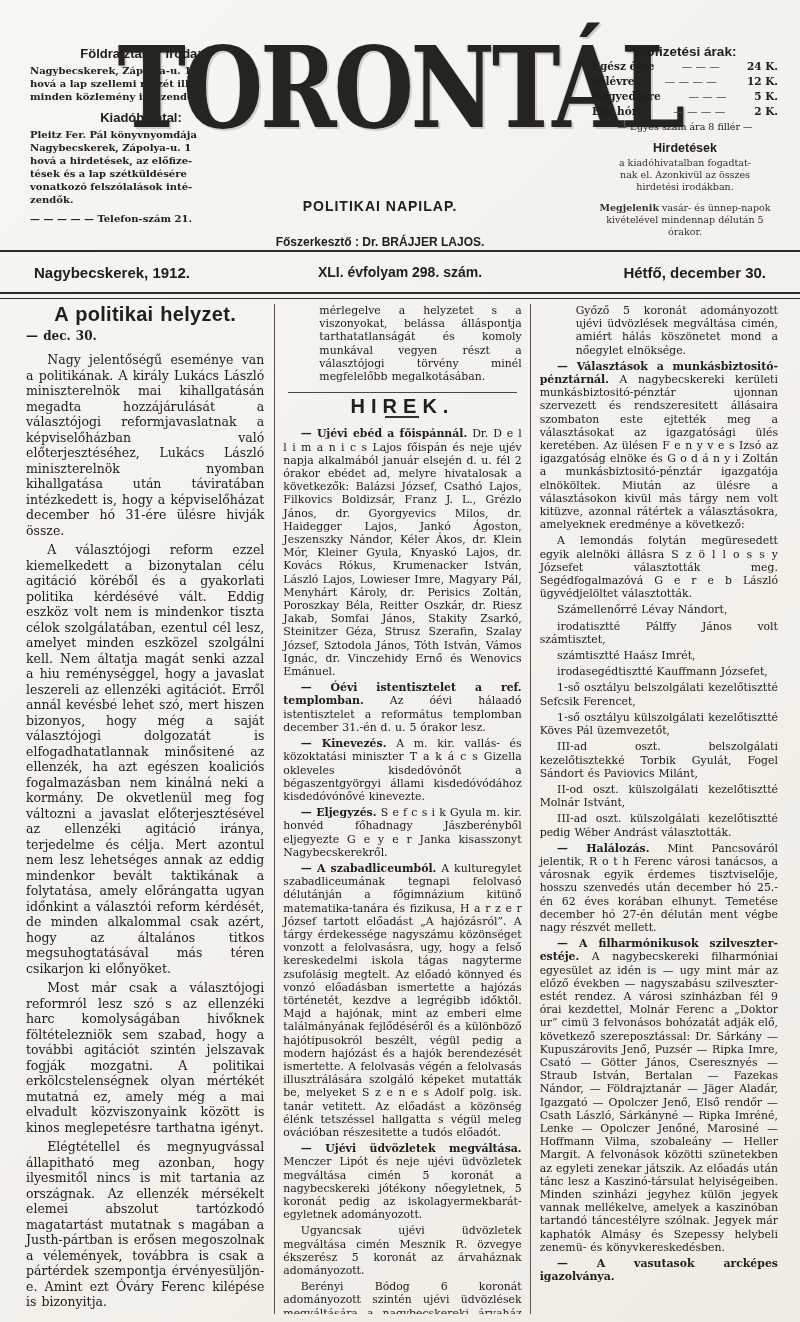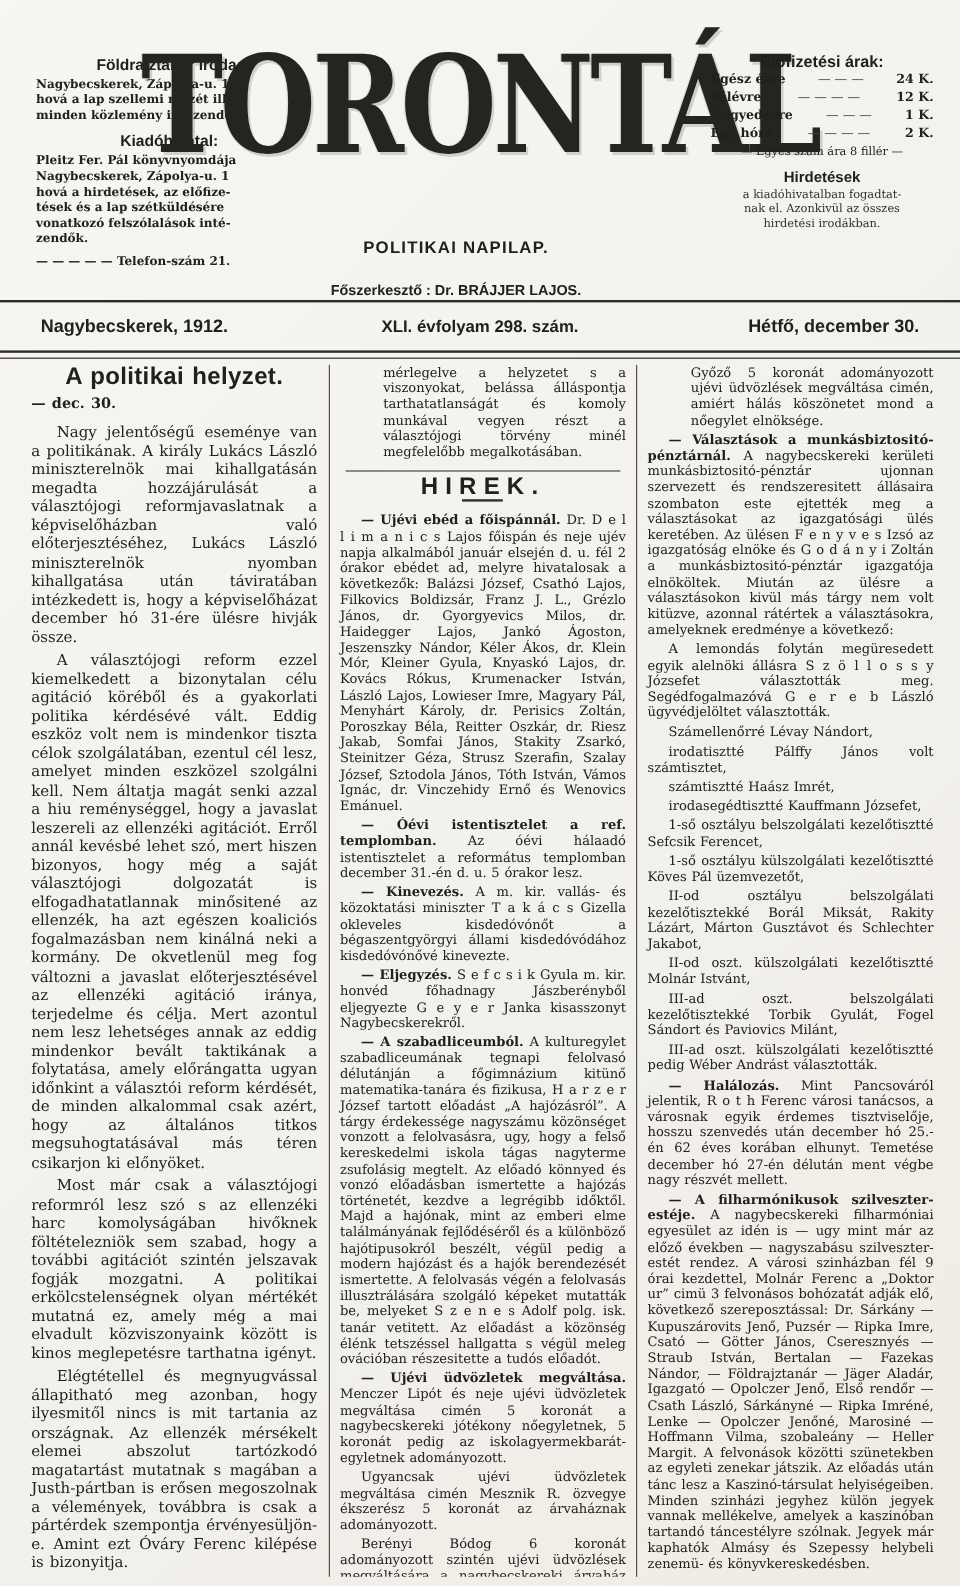--- a/index.html
+++ b/index.html
@@ -91,32 +91,36 @@
       <span class="pv">24 K.</span>
     </div>
     <div class="price-row">
       <span>Félévre</span>
       <span class="dash">— — — —</span>
       <span class="pv">12 K.</span>
     </div>
     <div class="price-row">
       <span>Negyedévre</span>
       <span class="dash">— — —</span>
-      <span class="pv">1 K.</span>
+      <span class="pv">5 K.</span>
     </div>
     <div class="price-row">
       <span>Egy hóra</span>
       <span class="dash">— — — —</span>
       <span class="pv">2 K.</span>
     </div>
     <div class="single">— Egyes szám ára 8 fillér —</div>
     <div class="hr-h2">Hirdetések</div>
     <div class="ads-l">a kiadóhivatalban fogadtat-</div>
     <div class="ads-l">nak el. Azonkivül az összes</div>
     <div class="ads-l">hirdetési irodákban.</div>
+    <div class="appears">
+      <b>Megjelenik</b>
+      <span>vasár- és ünnep-napok kivételével mindennap délután 5 órakor.</span>
+    </div>
   </div>
 
   <div class="dateband">
     <div class="d-left">Nagybecskerek, 1912.</div>
     <div class="d-center">XLI. évfolyam 298. szám.</div>
     <div class="d-right">Hétfő, december 30.</div>
   </div>
   <div class="double-rule"></div>
 
   <div class="columns">
@@ -150,23 +154,22 @@
     <section class="col col3">
       <p class="cont">Győző 5 koronát adományozott ujévi üdvözlések megváltása cimén, amiért hálás köszönetet mond a nőegylet elnöksége.</p>
       <p class="item"><b>— Választások a munkásbiztositó-pénztárnál.</b> <span>A nagybecskereki kerületi munkásbiztositó-pénztár ujonnan szervezett és rendszeresitett állásaira szombaton este ejtették meg a választásokat az igazgatósági ülés keretében. Az ülésen F e n y v e s Izsó az igazgatóság elnöke és G o d á n y i Zoltán a munkásbiztositó-pénztár igazgatója elnököltek. Miután az ülésre a választásokon kivül más tárgy nem volt kitüzve, azonnal rátértek a választásokra, amelyeknek eredménye a következő:</span></p>
       <p>A lemondás folytán megüresedett egyik alelnöki állásra S z ö l l o s s y Józsefet választották meg. Segédfogalmazóvá G e r e b László ügyvédjelöltet választották.</p>
       <p>Számellenőrré Lévay Nándort,</p>
       <p>irodatisztté Pálffy János volt számtisztet,</p>
       <p>számtisztté Haász Imrét,</p>
       <p>irodasegédtisztté Kauffmann Józsefet,</p>
       <p>1-ső osztályu belszolgálati kezelőtisztté Sefcsik Ferencet,</p>
       <p>1-ső osztályu külszolgálati kezelőtisztté Köves Pál üzemvezetőt,</p>
-      <p>II-od osztályu belszolgálati kezelőtisztekké Borál Miksát, Rakity Lázárt, Márton Gusztávot és Schlechter Jakabot,</p>
+      <p>III-ad oszt. belszolgálati kezelőtisztekké Torbik Gyulát, Fogel Sándort és Paviovics Milánt,</p>
       <p>II-od oszt. külszolgálati kezelőtisztté Molnár Istvánt,</p>
-      <p>III-ad oszt. belszolgálati kezelőtisztekké Torbik Gyulát, Fogel Sándort és Paviovics Milánt,</p>
       <p>III-ad oszt. külszolgálati kezelőtisztté pedig Wéber Andrást választották.</p>
       <p class="item"><b>— Halálozás.</b> <span>Mint Pancsováról jelentik, R o t h Ferenc városi tanácsos, a városnak egyik érdemes tisztviselője, hosszu szenvedés után december hó 25.-én 62 éves korában elhunyt. Temetése december hó 27-én délután ment végbe nagy részvét mellett.</span></p>
       <p class="item"><b>— A filharmónikusok szilveszter-estéje.</b> <span>A nagybecskereki filharmóniai egyesület az idén is — ugy mint már az előző években — nagyszabásu szilveszter-estét rendez. A városi szinházban fél 9 órai kezdettel, Molnár Ferenc a „Doktor ur” cimü 3 felvonásos bohózatát adják elő, következő szereposztással: Dr. Sárkány — Kupuszárovits Jenő, Puzsér — Ripka Imre, Csató — Götter János, Cseresznyés — Straub István, Bertalan — Fazekas Nándor, — Földrajztanár — Jäger Aladár, Igazgató — Opolczer Jenő, Első rendőr — Csath László, Sárkányné — Ripka Imréné, Lenke — Opolczer Jenőné, Marosiné — Hoffmann Vilma, szobaleány — Heller Margit. A felvonások közötti szünetekben az egyleti zenekar játszik. Az előadás után tánc lesz a Kaszinó-társulat helyiségeiben. Minden szinházi jegyhez külön jegyek vannak mellékelve, amelyek a kaszinóban tartandó táncestélyre szólnak. Jegyek már kaphatók Almásy és Szepessy helybeli zenemü- és könyvkereskedésben.</span></p>
       <p class="item"><b>— A vasutasok arcképes igazolványa.</b> </p>
     </section>
 
   </div>
 </div>
 
 </body></html>

